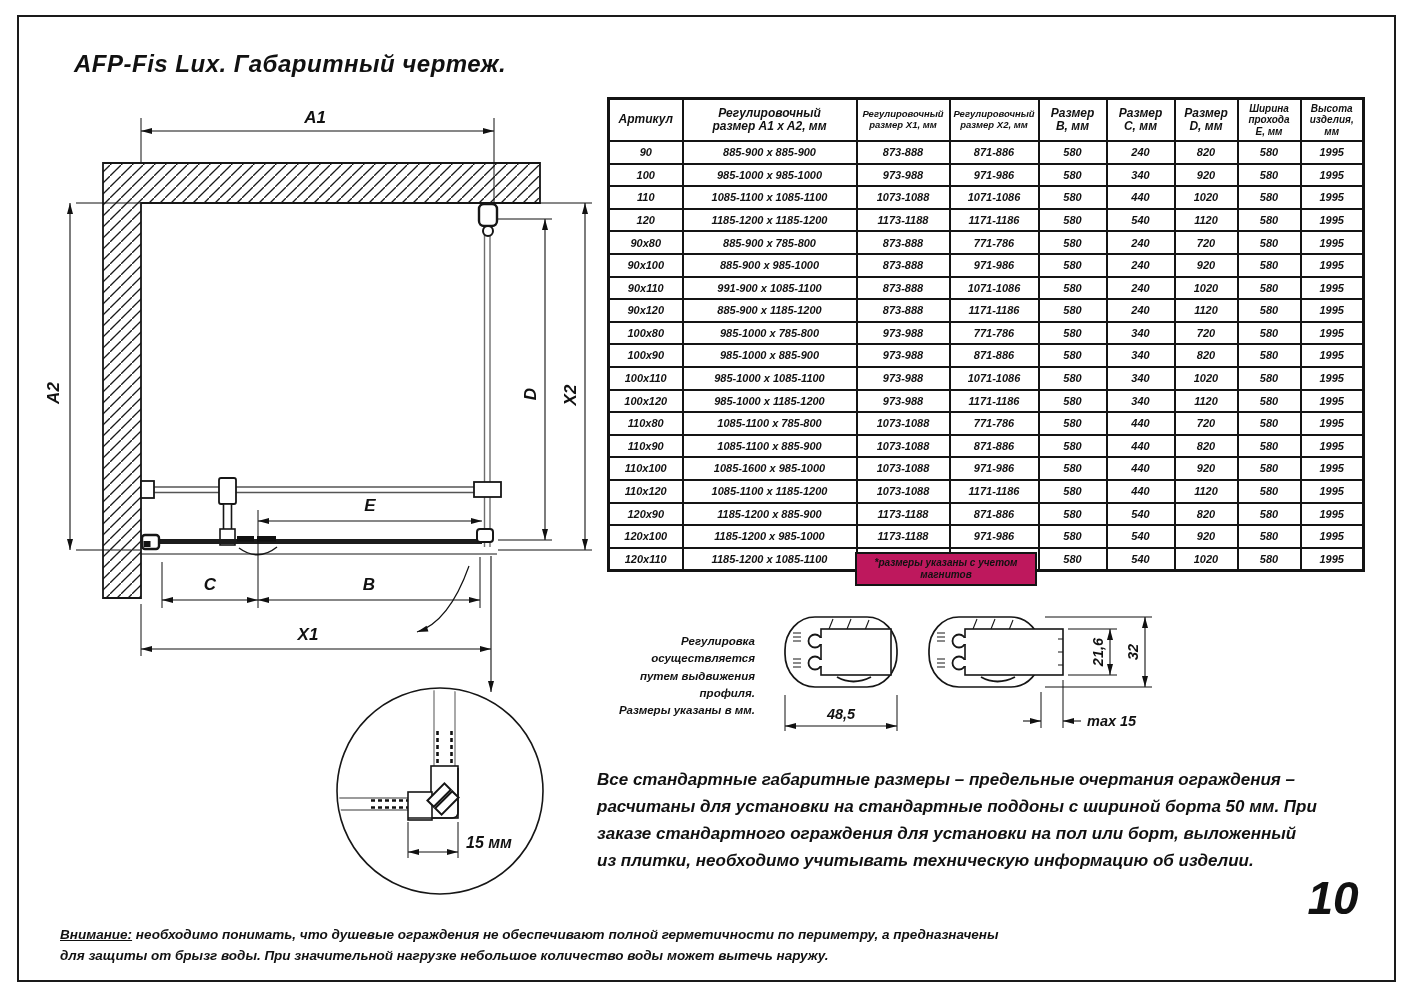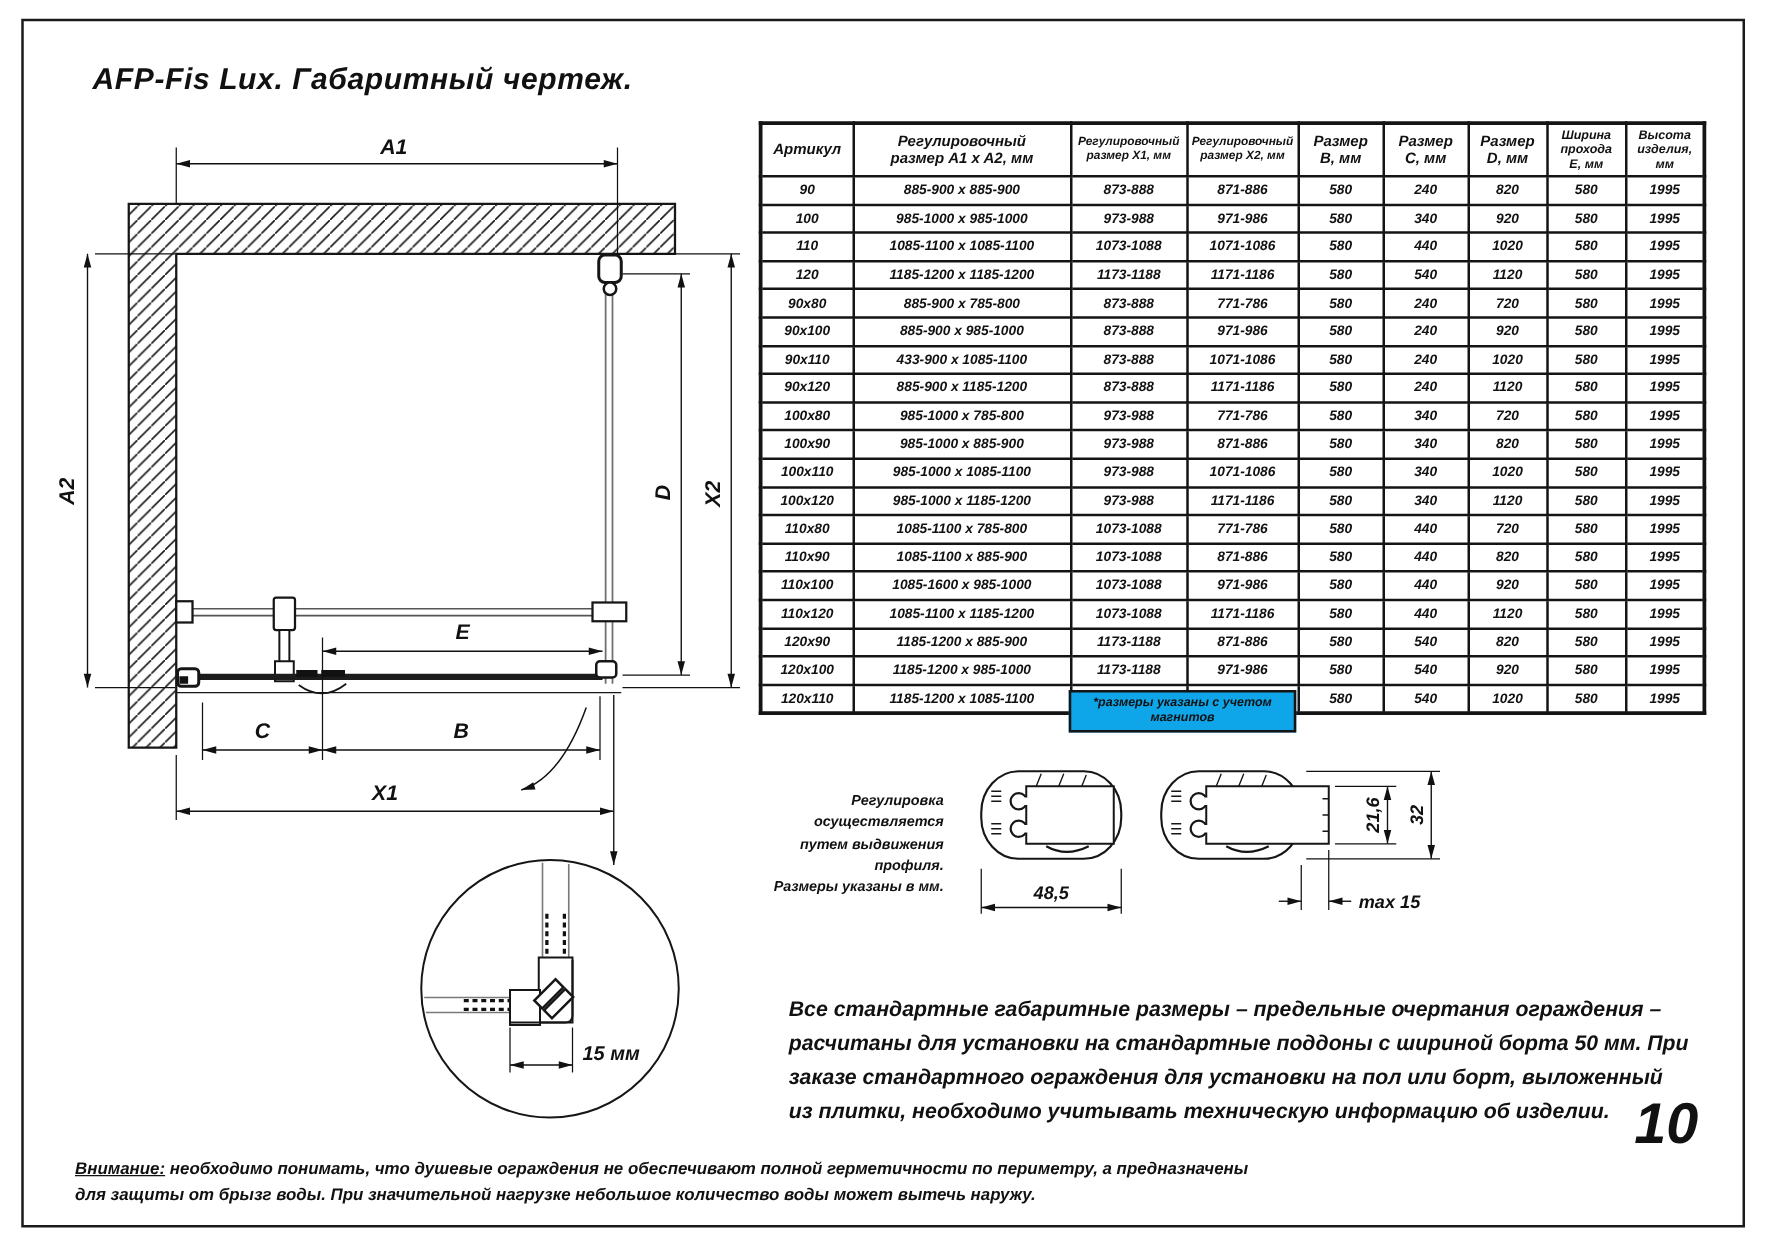--- a/index.html
+++ b/index.html
@@ -8,23 +8,23 @@
   .title{position:absolute;left:74px;top:50px;font:italic 700 24px "Liberation Sans",sans-serif;letter-spacing:.5px;white-space:nowrap;}
   svg{position:absolute;overflow:visible;}
   #drawing{left:30px;top:95px;}
   #profiles{left:755px;top:595px;}
   .dim-table{position:absolute;left:607px;top:97px;width:755px;border-collapse:collapse;table-layout:fixed;border:3px solid #141414;}
   .dim-table th,.dim-table td{border:2px solid #141414;padding:0;text-align:center;vertical-align:middle;font-style:italic;font-weight:700;white-space:pre-line;line-height:1.12;overflow:hidden;}
   .dim-table th{height:40px;font-size:12px;}
   .dim-table td{height:20.6px;font-size:11px;}
   .dim-table th.h2,.dim-table th.h3{font-size:9.5px;}
   .dim-table th.h7,.dim-table th.h8{font-size:10px;}
-  .footnote{position:absolute;left:855px;top:552px;width:178px;height:30px;border:2px solid #141414;display:flex;align-items:center;justify-content:center;text-align:center;font:italic 700 10px "Liberation Sans",sans-serif;white-space:pre-line;line-height:1.25;background:#0ea5e9;}
+  .footnote{position:absolute;left:855px;top:552px;width:178px;height:30px;border:2px solid #141414;display:flex;align-items:center;justify-content:center;text-align:center;font:italic 700 10px "Liberation Sans",sans-serif;white-space:pre-line;line-height:1.25;background:#be185d;}
   .adjust-note{position:absolute;left:597px;top:633px;width:158px;text-align:right;font:italic 600 11.5px "Liberation Sans",sans-serif;line-height:1.5;white-space:pre-line;}
-  .paragraph{position:absolute;left:631px;top:766px;width:745px;font:italic 600 17px "Liberation Sans",sans-serif;line-height:27px;white-space:pre-line;margin-top:28px;}
+  .paragraph{position:absolute;left:597px;top:766px;width:745px;font:italic 600 17px "Liberation Sans",sans-serif;line-height:27px;white-space:pre-line;}
   .warning{position:absolute;left:60px;top:924px;width:1015px;font:italic 600 13.5px "Liberation Sans",sans-serif;line-height:21px;}
   .warning .u{text-decoration:underline;font-weight:700;font-style:italic;}
   .page-number{position:absolute;left:1283px;top:871px;width:100px;text-align:center;font:italic 600 46px "Liberation Sans",sans-serif;}
   text{font:italic 600 17px "Liberation Sans",sans-serif;fill:#111;}
   text.sm{font-size:16px;}
   text.pf{font-size:14.5px;}
 </style>
 </head>
 <body>
 
@@ -259,21 +259,21 @@
         <td>873-888</td>
         <td>971-986</td>
         <td>580</td>
         <td>240</td>
         <td>920</td>
         <td>580</td>
         <td>1995</td>
       </tr>
       <tr>
         <td>90x110</td>
-        <td>433-900 x 1085-1100</td>
+        <td>991-900 x 1085-1100</td>
         <td>873-888</td>
         <td>1071-1086</td>
         <td>580</td>
         <td>240</td>
         <td>1020</td>
         <td>580</td>
         <td>1995</td>
       </tr>
       <tr>
         <td>90x120</td>

